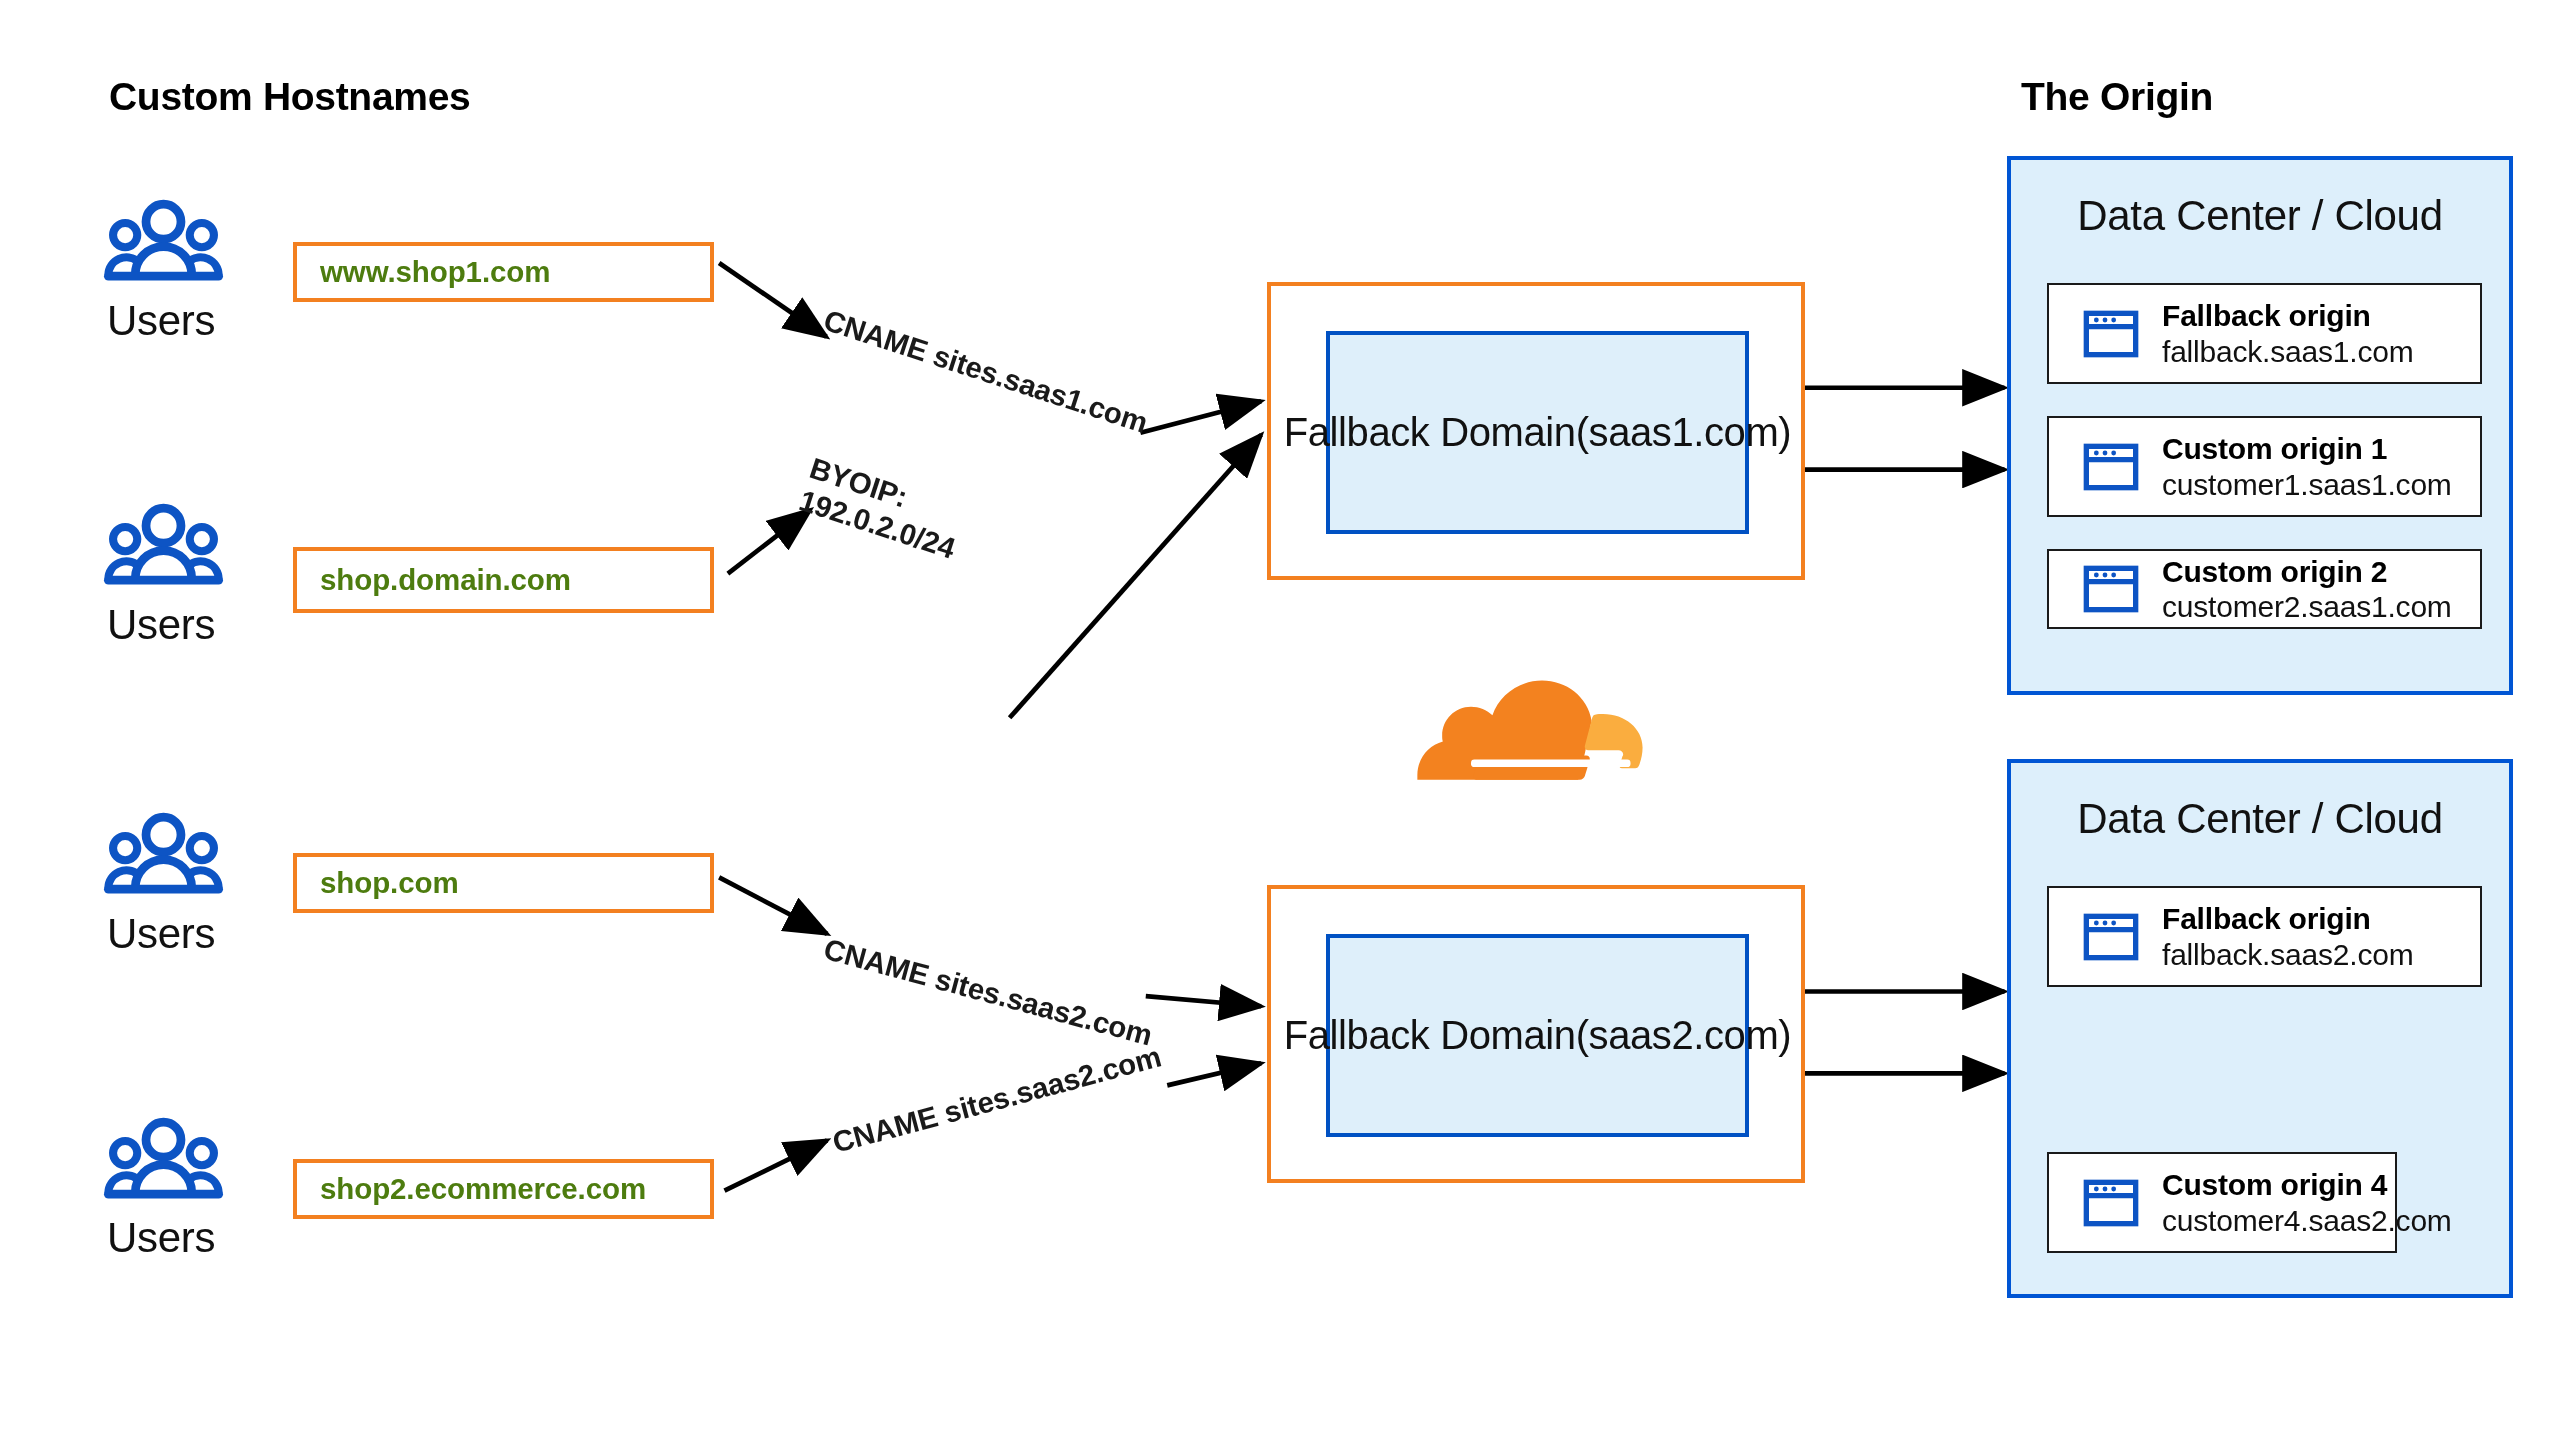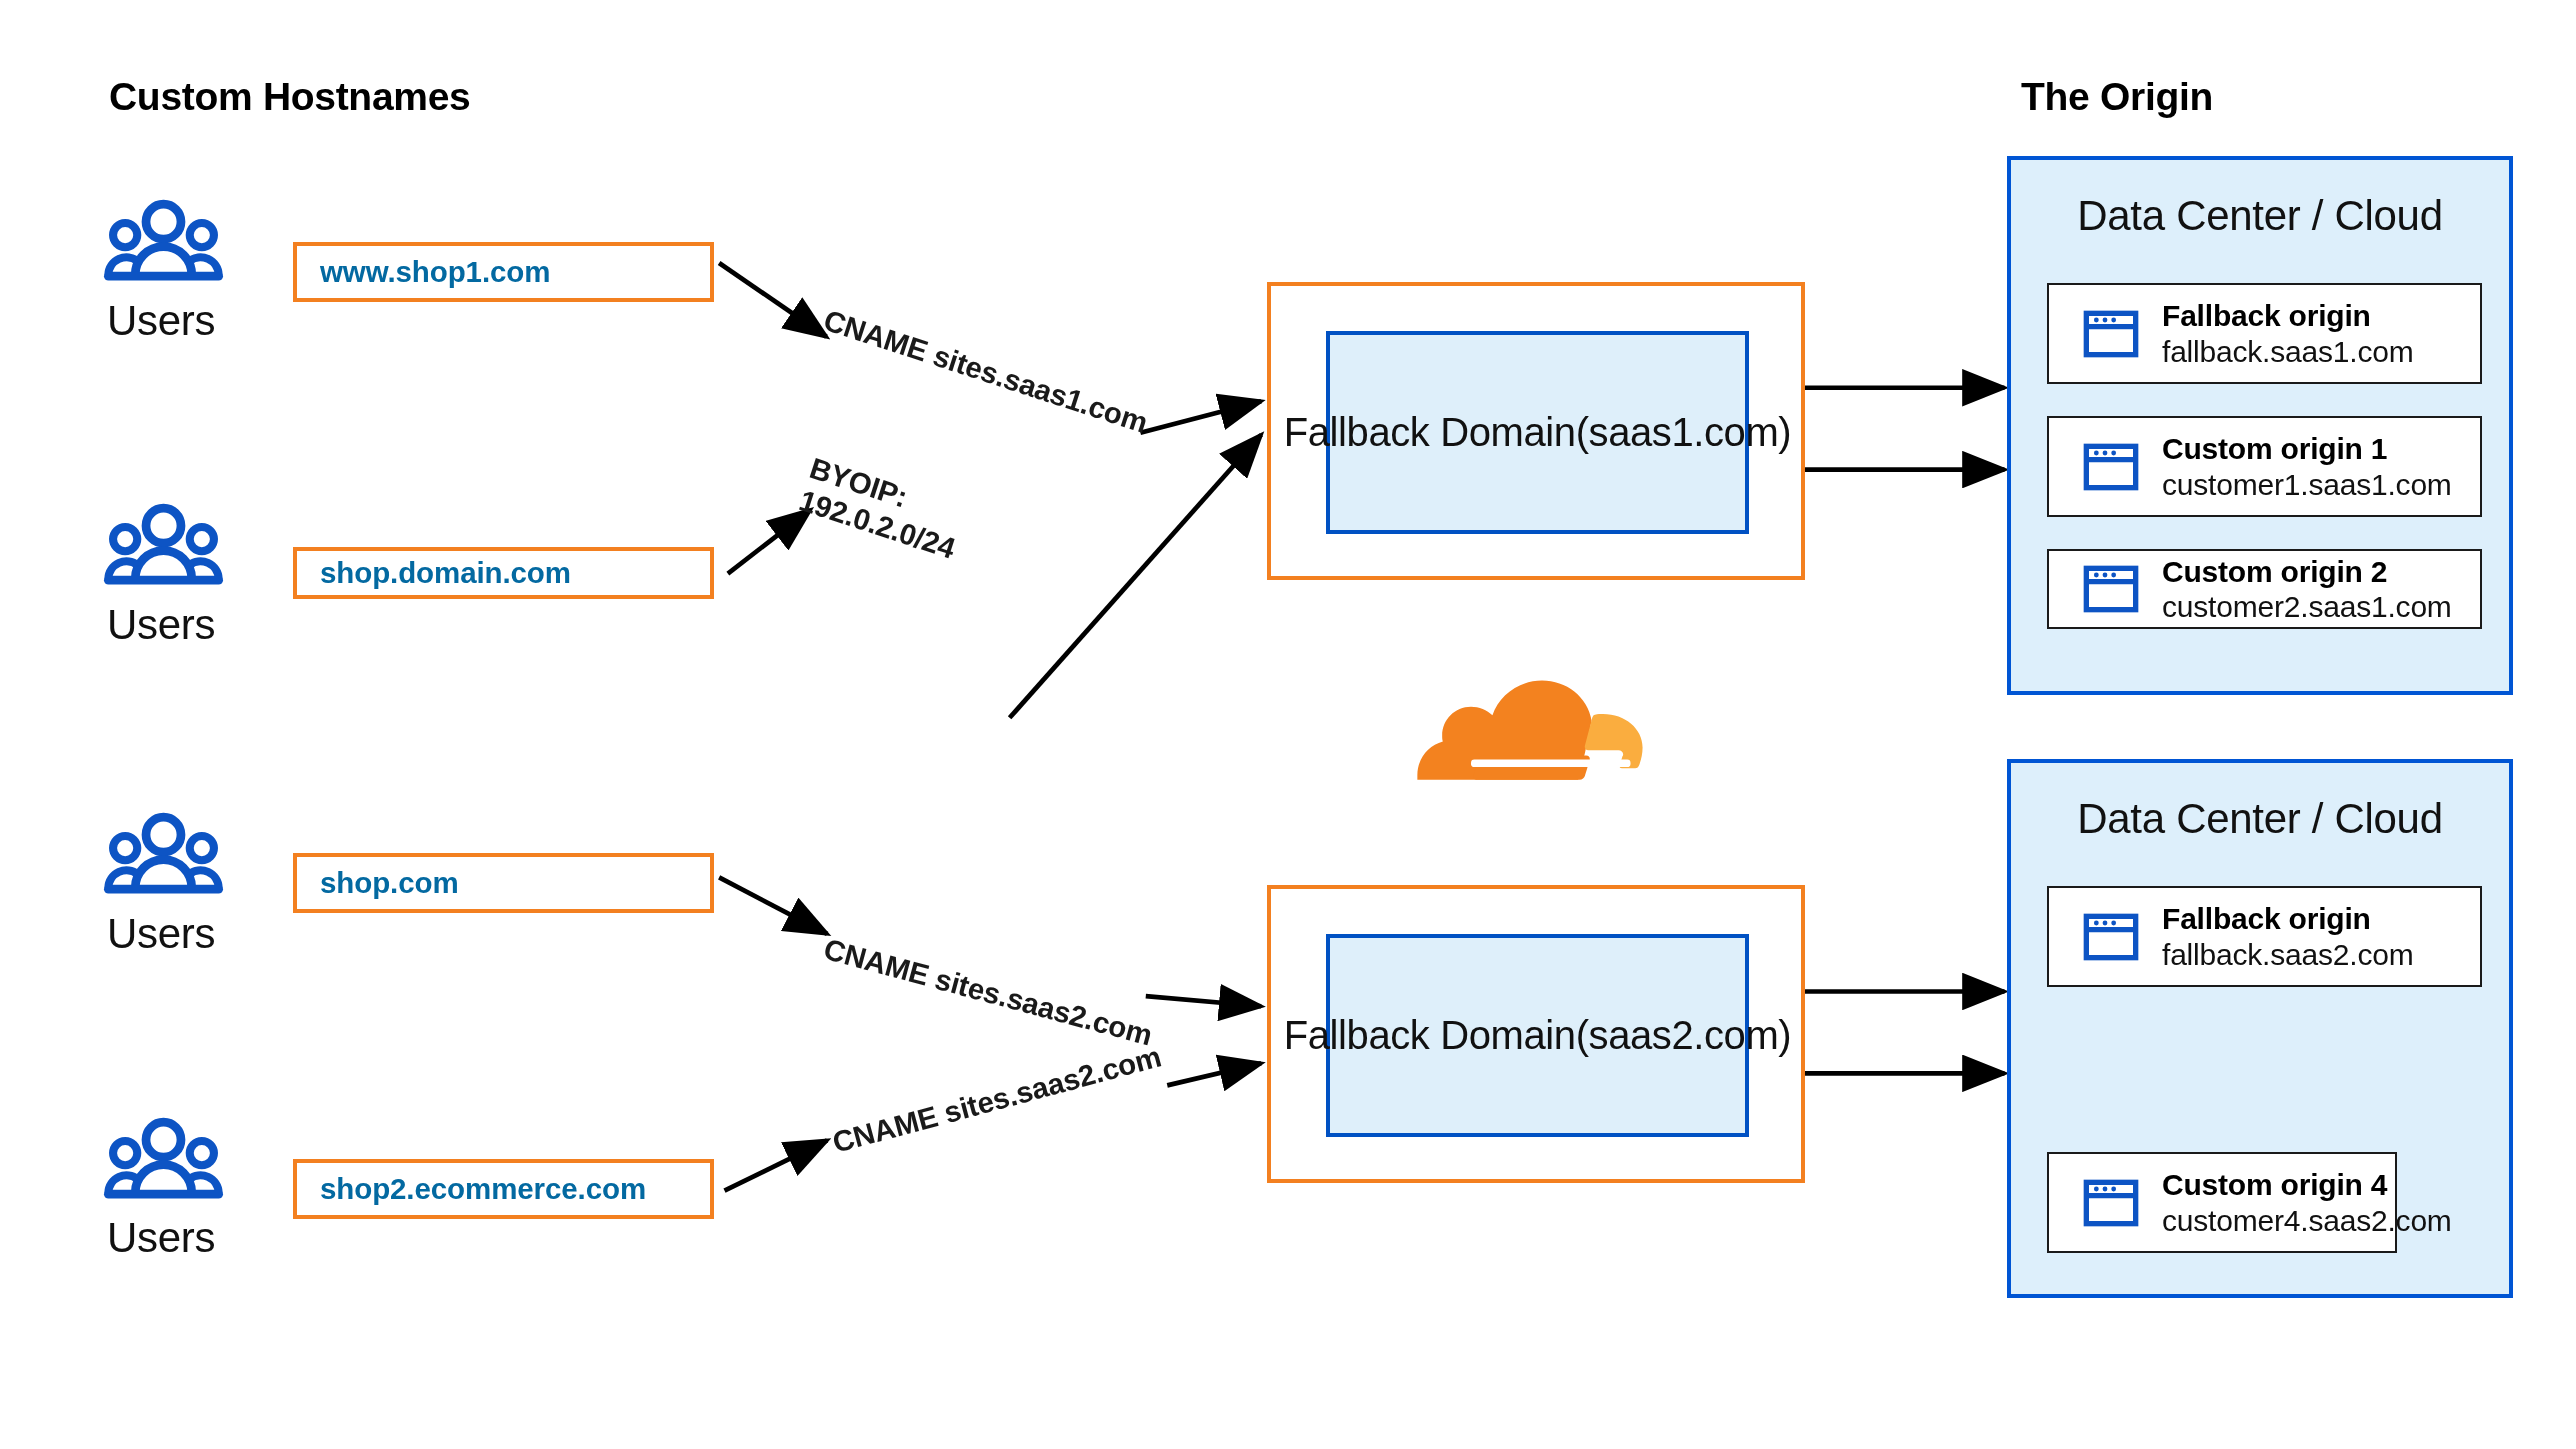--- a/index.html
+++ b/index.html
@@ -11,21 +11,21 @@
   
   .col-title{font-size:39px;font-weight:bold;letter-spacing:-0.3px;color:#000;white-space:nowrap;}
 
   
   .users-icon{width:113px;height:81px;}
   .users-label{font-size:42px;color:#111;white-space:nowrap;letter-spacing:-0.3px;}
 
   
   .host-box{border:4px solid #F38020;background:#ffffff;box-sizing:border-box;
             display:flex;align-items:center;padding-left:23px;}
-  .host-box span{font-size:29.5px;font-weight:bold;color:#0369a1;white-space:nowrap;letter-spacing:-0.1px;}
+  .host-box span{font-size:29.5px;font-weight:bold;color:#4d7c0f;white-space:nowrap;letter-spacing:-0.1px;}
 
   
   .fd-outer{border:4.7px solid #F38020;background:#ffffff;box-sizing:border-box;}
   .fd-inner{border:4.7px solid #0051c3;background:#deeffa;box-sizing:border-box;
             display:flex;flex-direction:row;align-items:center;justify-content:center;}
   .fd-inner .l1,.fd-inner .l2{font-size:40px;color:#111;white-space:nowrap;line-height:1.28;letter-spacing:-0.4px;}
 
   
   .dc-panel{border:4.7px solid #0055d4;background:#ddeffb;box-sizing:border-box;}
   .dc-title{font-size:42px;color:#111;text-align:center;white-space:nowrap;letter-spacing:-0.3px;}
@@ -99,21 +99,21 @@
       <path d="M2 111 A27 27 0 0 1 46 91" fill="none" stroke="#0d54c4" stroke-width="12"></path>
       <path d="M166 111 A27 27 0 0 0 122 91" fill="none" stroke="#0d54c4" stroke-width="12"></path>
       <line x1="2" y1="113" x2="166" y2="113" stroke="#0d54c4" stroke-width="13" stroke-linecap="round"></line>
     </svg>
   </div>
   <div class="abs users-label" style="left:107px;top:1214px;">Users</div>
 
   <div class="abs host-box" style="left:293px;top:242px;width:421px;height:60px;">
     <span>www.shop1.com</span>
   </div>
-  <div class="abs host-box" style="left:293px;top:547px;width:421px;height:52px;">
+  <div class="abs host-box" style="left:293px;top:547px;width:421px;height:66px;">
     <span>shop.domain.com</span>
   </div>
   <div class="abs host-box" style="left:293px;top:853px;width:421px;height:60px;">
     <span>shop.com</span>
   </div>
   <div class="abs host-box" style="left:293px;top:1159px;width:421px;height:60px;">
     <span>shop2.ecommerce.com</span>
   </div>
 
   <svg class="abs" style="left:0;top:0;width:2576px;height:1449px;pointer-events:none;" viewBox="0 0 3840 2160">

